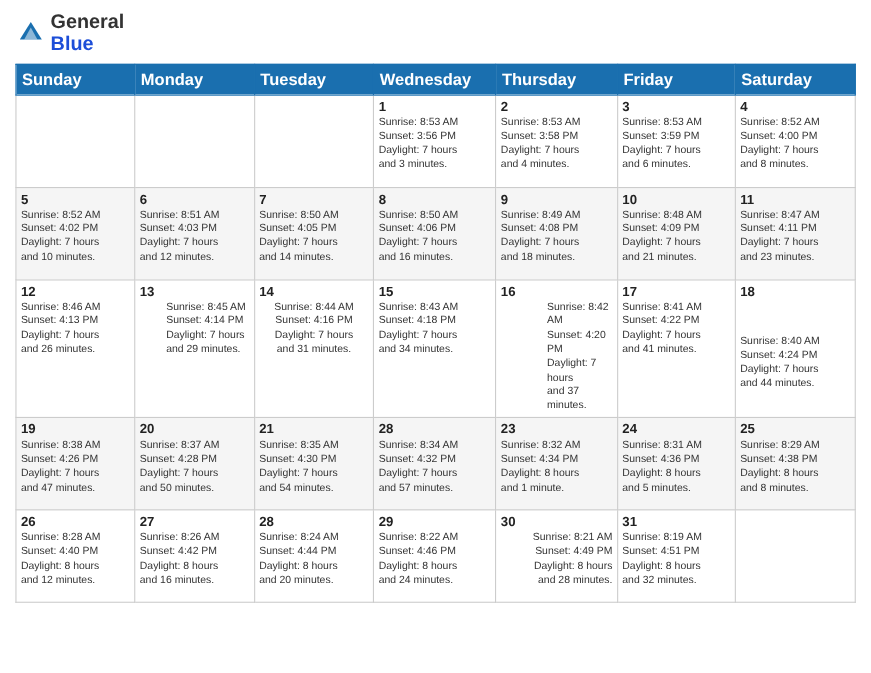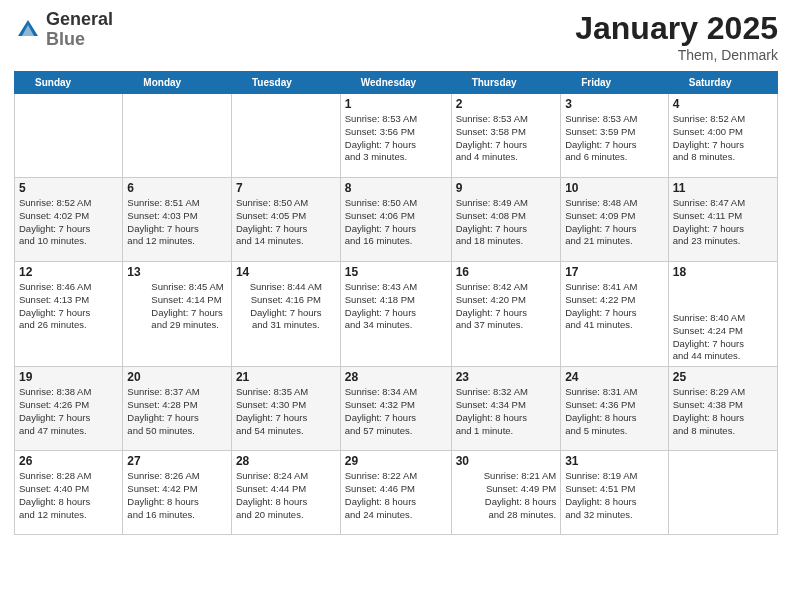--- a/index.html
+++ b/index.html
@@ -32,21 +32,21 @@
       line-height: 1.1;
     }
     .logo-general {
       font-size: 18px;
       font-weight: bold;
       color: #333;
     }
     .logo-blue {
       font-size: 18px;
       font-weight: bold;
-      color: #737373;
+      color: #1d4ed8;
     }
     .logo-icon {
       width: 28px;
       height: 28px;
       margin-right: 4px;
     }
     .title-block {
       text-align: right;
     }
     .cal-title {
@@ -60,22 +60,22 @@
     }
     .calendar {
       width: 100%;
       border-collapse: collapse;
       font-size: 10px;
     }
     .calendar thead th {
       background-color: #1a6faf;
       color: #fff;
       text-align: left;
-      padding: 5px 20px;
-      font-size: 10px;
+      padding: 5px 5px;
+      font-size: 15px;
       font-weight: bold;
       border: 1px solid #1a6faf;
     }
     .calendar tbody td {
       border: 1px solid #ccc;
       vertical-align: top;
       padding: 3px 4px;
       width: 113px;
       height: 84px;
       background: #fff;
@@ -106,24 +106,20 @@
   <div class="header">
     <div class="logo">
       <svg class="logo-icon" viewBox="0 0 28 28">
         <polygon points="14,4 24,20 4,20" fill="#1a6faf"></polygon>
         <polygon points="14,9 20,20 8,20" fill="#fff" opacity="0.5"></polygon>
       </svg>
       <div class="logo-text">
         <span class="logo-general">General</span>
         <span class="logo-blue">Blue</span>
       </div>
-    </div>
-    <div class="title-block">
-      <div class="cal-title">January 2025</div>
-      <div class="cal-subtitle">Them, Denmark</div>
     </div>
   </div>
 
   <table class="calendar">
     <thead>
       <tr>
         <th>Sunday</th>
         <th>Monday</th>
         <th>Tuesday</th>
         <th>Wednesday</th>
@@ -241,21 +237,21 @@
           </td>
           <td>
             <span class="day-num">15</span>
             <div class="day-info" style="white-space: pre-line;">Sunrise: 8:43 AM
 Sunset: 4:18 PM
 Daylight: 7 hours
 and 34 minutes.</div>
           </td>
           <td>
             <span class="day-num">16</span>
-            <div class="day-info" style="white-space: pre-line;">Sunrise: 8:42 AM
+            <div class="day-info" style="white-space: pre-line; margin-left: 42px;">Sunrise: 8:42 AM
 Sunset: 4:20 PM
 Daylight: 7 hours
 and 37 minutes.</div>
           </td>
           <td>
             <span class="day-num">17</span>
             <div class="day-info" style="white-space: pre-line;">Sunrise: 8:41 AM
 Sunset: 4:22 PM
 Daylight: 7 hours
 and 41 minutes.</div>

